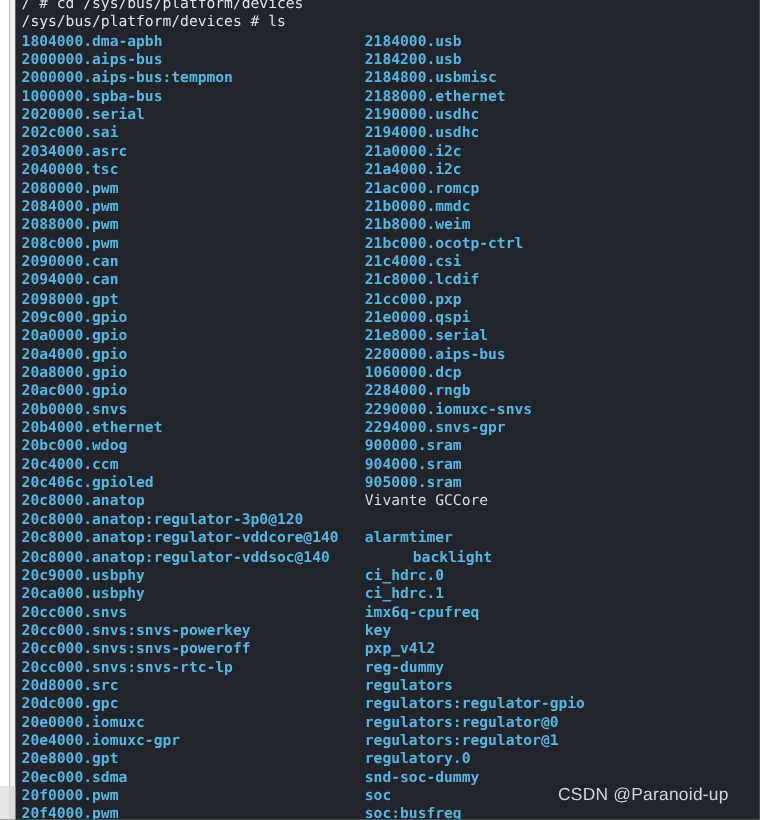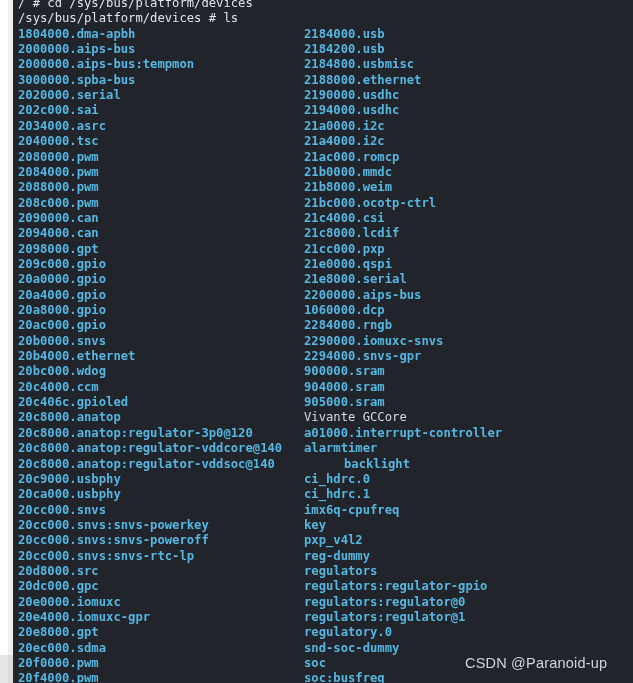--- a/index.html
+++ b/index.html
@@ -113,21 +113,21 @@
   <div class="gutter-rule"></div>
   <div class="gutter-rule-bottom"></div>
 
   <div class="terminal">
     <div class="term-inner" id="term-inner">
         <div class="line c-prompt" style="top: -4px;">/ # cd /sys/bus/platform/devices</div>
         <div class="line c-prompt" style="top: 11.35px;">/sys/bus/platform/devices # ls</div>
         <div class="line c-dir" style="top: 26.7px;">1804000.dma-apbh</div>
         <div class="line c-dir" style="top: 42.05px;">2000000.aips-bus</div>
         <div class="line c-dir" style="top: 57.4px;">2000000.aips-bus:tempmon</div>
-        <div class="line c-dir" style="top: 72.75px;">3000000.spba-bus</div>
+        <div class="line c-dir" style="top: 72.75px;">1000000.spba-bus</div>
         <div class="line c-dir" style="top: 88.1px;">2020000.serial</div>
         <div class="line c-dir" style="top: 103.45px;">202c000.sai</div>
         <div class="line c-dir" style="top: 118.8px;">2034000.asrc</div>
         <div class="line c-dir" style="top: 134.15px;">2040000.tsc</div>
         <div class="line c-dir" style="top: 149.5px;">2080000.pwm</div>
         <div class="line c-dir" style="top: 164.85px;">2084000.pwm</div>
         <div class="line c-dir" style="top: 180.2px;">2088000.pwm</div>
         <div class="line c-dir" style="top: 195.55px;">208c000.pwm</div>
         <div class="line c-dir" style="top: 210.9px;">2090000.can</div>
         <div class="line c-dir" style="top: 226.25px;">2094000.can</div>
@@ -179,21 +179,20 @@
         <div class="line c-dir col2" style="top: 272.3px;">21e8000.serial</div>
         <div class="line c-dir col2" style="top: 287.65px;">2200000.aips-bus</div>
         <div class="line c-dir col2" style="top: 303px;">1060000.dcp</div>
         <div class="line c-dir col2" style="top: 318.35px;">2284000.rngb</div>
         <div class="line c-dir col2" style="top: 333.7px;">2290000.iomuxc-snvs</div>
         <div class="line c-dir col2" style="top: 349.05px;">2294000.snvs-gpr</div>
         <div class="line c-dir col2" style="top: 364.4px;">900000.sram</div>
         <div class="line c-dir col2" style="top: 379.75px;">904000.sram</div>
         <div class="line c-dir col2" style="top: 395.1px;">905000.sram</div>
         <div class="line c-file col2" style="top: 410.45px;">Vivante GCCore</div>
-        <div class="line c-dir col2" style="top: 425.8px;">a01000.interrupt-controller</div>
         <div class="line c-dir col2" style="top: 441.15px;">alarmtimer</div>
         <div class="line c-dir col2" style="top: 456.5px; margin-left: 40px;">backlight</div>
         <div class="line c-dir col2" style="top: 471.85px;">ci_hdrc.0</div>
         <div class="line c-dir col2" style="top: 487.2px;">ci_hdrc.1</div>
         <div class="line c-dir col2" style="top: 502.55px;">imx6q-cpufreq</div>
         <div class="line c-dir col2" style="top: 517.9px;">key</div>
         <div class="line c-dir col2" style="top: 533.25px;">pxp_v4l2</div>
         <div class="line c-dir col2" style="top: 548.6px;">reg-dummy</div>
         <div class="line c-dir col2" style="top: 563.95px;">regulators</div>
         <div class="line c-dir col2" style="top: 579.3px;">regulators:regulator-gpio</div>

